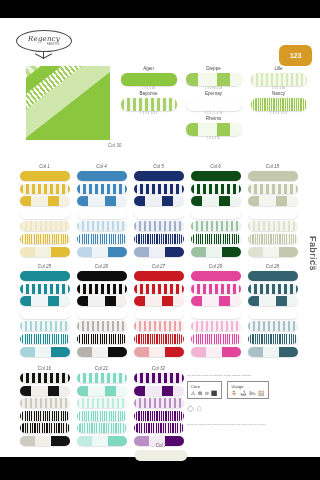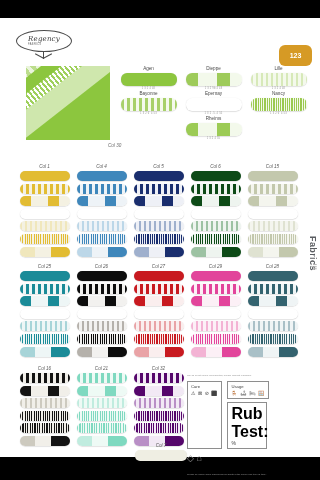--- a/index.html
+++ b/index.html
@@ -128,21 +128,21 @@
 
 <div id="viewer">
 
   <div class="letterbox top"></div>
   <div class="letterbox bottom"></div>
 
   <div id="page">
 
     <div class="logo">
       <div class="logo-oval">
-        <div style="text-align:left;">
+        <div style="text-align:right;">
           <div class="logo-script">Regency</div>
           <div class="logo-sub">FABRICS</div>
         </div>
       </div>
       <div class="logo-stem"></div>
       <div class="logo-legs"></div>
     </div>
 
     <div id="page-badge">123</div>
 
@@ -351,24 +351,20 @@
       <div class="info-boxes">
         <div class="info-box">
           <h4>Care</h4>
           <div class="info-icons">⚠ ⊠ ⊘ ⬛</div>
         </div>
         <div>
           <div class="info-box">
             <h4>Usage</h4>
             <div class="info-icons">🪑 🛋 🛏 🪟</div>
           </div>
-          <div class="info-rub">
-            <h4>Rub Test:</h4>
-            <div class="info-icons">%</div>
-          </div>
         </div>
       </div>
       <div class="info-extra">◇ ⌂</div>
       <div class="info-foot">Please be aware when making screen shots of the colour can turn off-tone.</div>
     </div>
 
     <div id="side-tab">Fabrics</div>
     <div id="side-marks">▌▌▌</div>
 
   </div>

